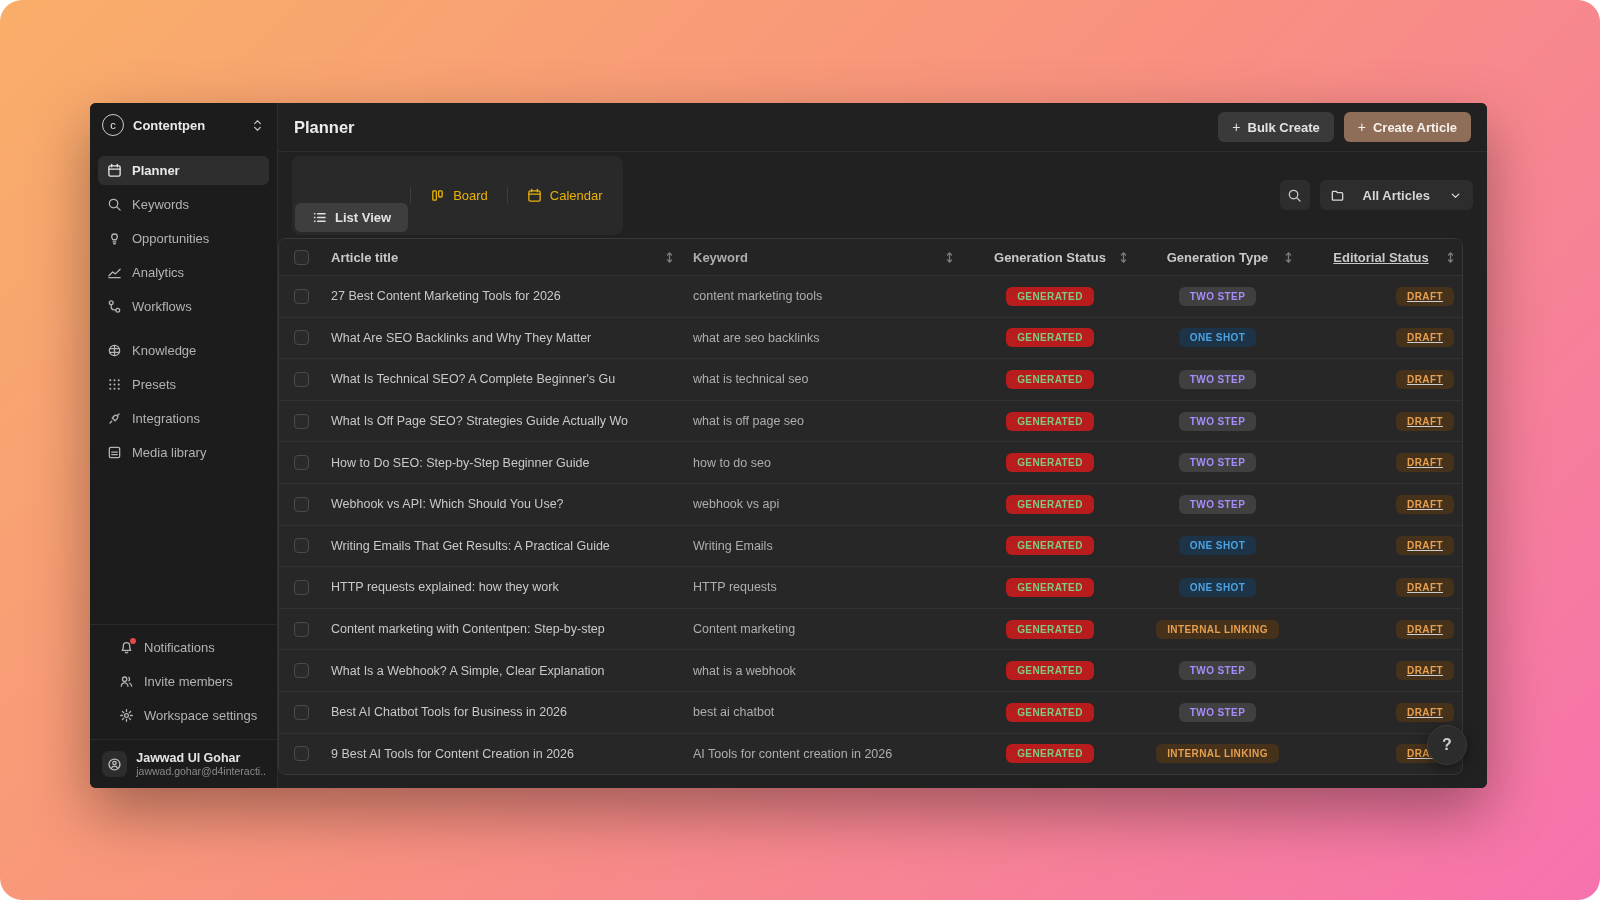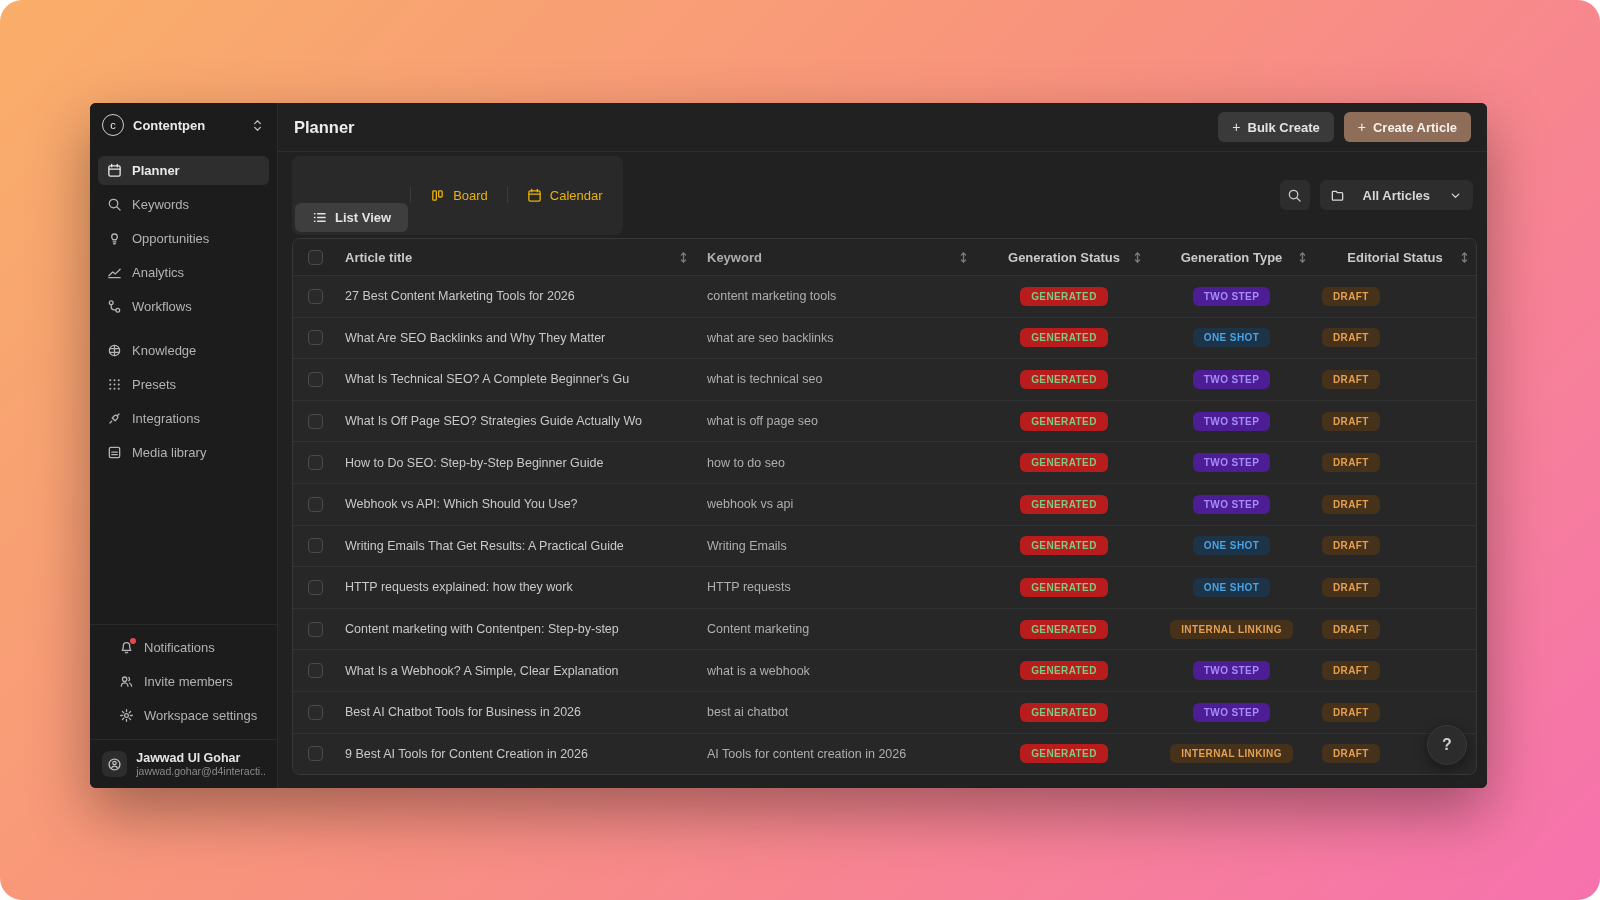--- a/index.html
+++ b/index.html
@@ -49,41 +49,41 @@
   .tab { display:flex; align-items:center; gap:8px; padding:7px 17px; border-radius:6px;
          font-size:13px; color:#eab308; cursor:pointer; white-space:nowrap; }
   .tab.active { background:#3e3e3e; color:#e2e2e2; font-weight:bold;margin-top:44px; }
   .tab-sep { width:1px; height:16px; background:#3d3d3d; margin:0 2px; }
   .toolbar-right { margin-left:auto; display:flex; gap:10px; align-items:center; }
   .icon-btn { width:30px; height:30px; background:#2d2d2d; border-radius:6px; display:flex;
               align-items:center; justify-content:center; color:#c9c9c9; cursor:pointer; }
   .dropdown { display:flex; align-items:center; gap:18px; height:30px; background:#2d2d2d;
               border-radius:6px; padding:0 10px; font-size:13px; font-weight:bold; color:#d6d6d6; cursor:pointer; }
   
-  .table-wrap { margin-left:14px; width:1185px; border:1px solid #383838; border-radius:8px;
+  .table-wrap { width:1185px; border:1px solid #383838; border-radius:8px;
                 background:#272727; overflow:hidden; }
   .trow { display:flex; align-items:center; height:41.6px; border-top:1px solid #323232; }
   .trow.thead { height:36px; border-top:none; background:#242424; font-weight:bold; color:#c9c9c9; }
   .cell { padding:0 8px; overflow:hidden; white-space:nowrap; display:flex; align-items:center; font-size:12.5px; }
   .c-check { flex:0 0 44px; justify-content:center; }
   .c-title { flex:0 0 362px; color:#c9c9c9; }
   .c-keyword { flex:0 0 280px; color:#aeaeae; }
   .c-gstatus { flex:0 0 170px; justify-content:center; position:relative; }
   .c-gtype { flex:0 0 165px; justify-content:center; position:relative; }
-  .c-estatus { flex:1; justify-content:flex-start; position:relative; }
+  .c-estatus { flex:1; justify-content:flex-end; position:relative;text-decoration:underline; }
   .thead .cell { font-size:13px; }
   .thead .c-title, .thead .c-keyword { justify-content:space-between; }
   .sort-ic { color:#7c7c7c; }
   .head-center-label { margin:0 auto; }
   .sort-abs { position:absolute; right:4px; }
   .checkbox { width:15px; height:15px; border:1.5px solid #4b4b4b; background:#2a2a2a; border-radius:4px; cursor:pointer; }
   .badge { display:inline-block; padding:4px 11px; border-radius:6px; font-size:10px; font-weight:bold;
            letter-spacing:.4px; white-space:nowrap; }
   .b-green  { background:#b91c1c; color:#7fc983; }
-  .b-purple { background:#4c1d95; color:#a78bfa; }
+  .b-purple { background:#404040; color:#a78bfa; }
   .b-blue   { background:#1d3347; color:#4ba3e3; }
   .b-amber  { background:#46311b; color:#e5a04f; }
   .help-btn { position:absolute; right:20px; bottom:23px; width:40px; height:40px; border-radius:50%;
               background:#2c2c2c; border:1px solid #3a3a3a; color:#cfcfcf; font-size:16px; font-weight:bold;
               display:flex; align-items:center; justify-content:center; cursor:pointer;
               box-shadow:0 4px 14px rgba(0,0,0,.4); }
 </style>
 </head>
 <body>
 

